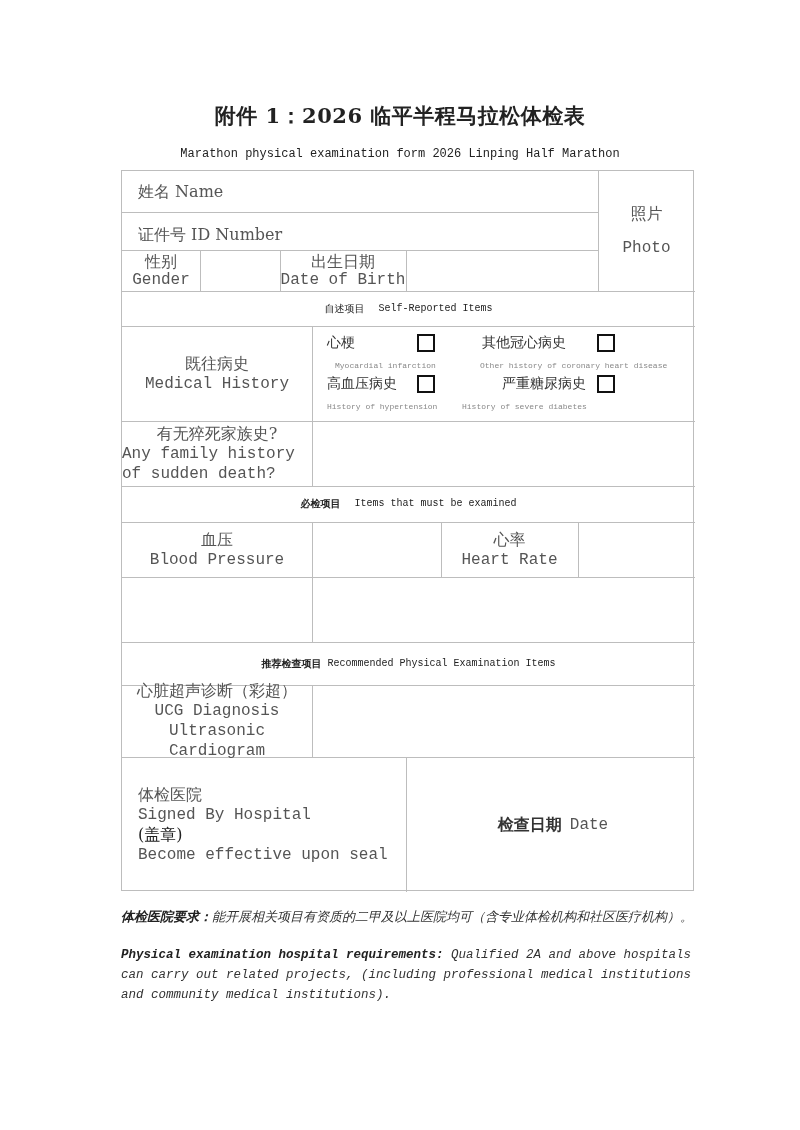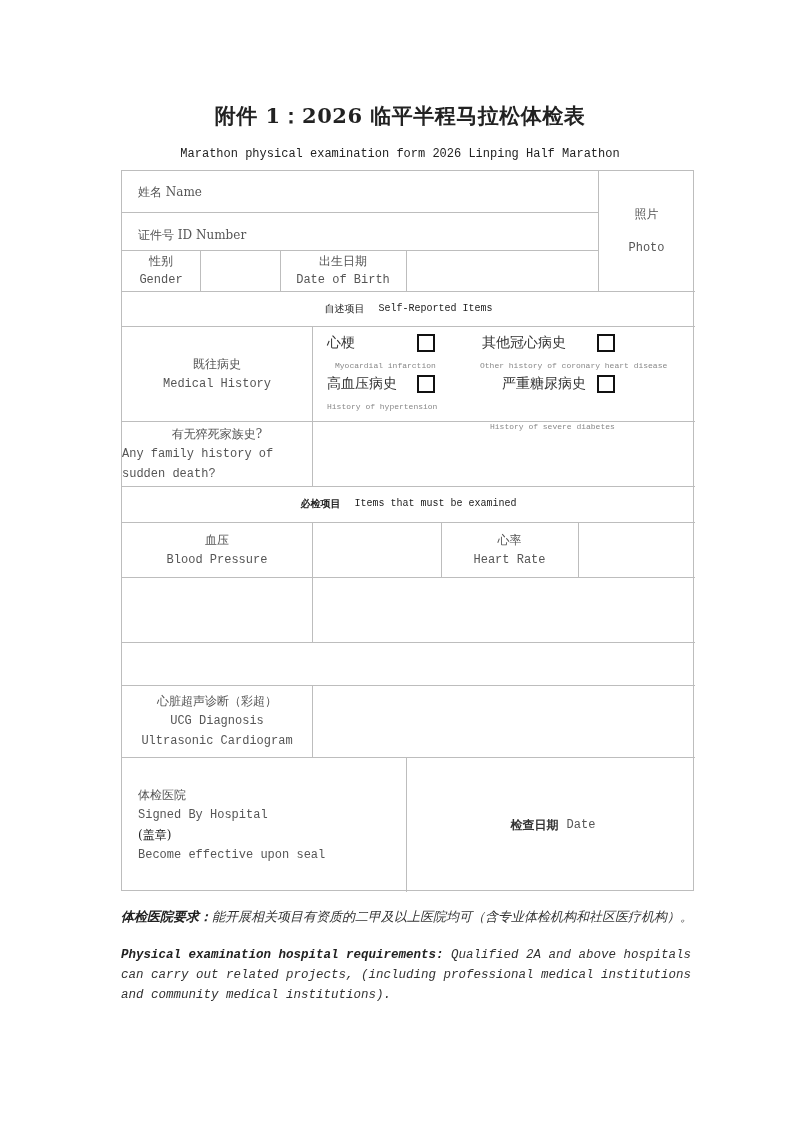--- a/index.html
+++ b/index.html
@@ -7,21 +7,21 @@
            font-family: "DejaVu Serif", "Liberation Serif", serif; color: #333; }
     .abs { position: absolute; }
     .title { left: 0; width: 800px; top: 102px; text-align: center; font-size: 21px; font-weight: bold; color: #222;
              font-family: "DejaVu Serif", serif; letter-spacing: 0.5px; }
     .subtitle { left: 0; width: 800px; top: 147px; text-align: center; font-size: 12px; color: #222;
                 font-family: "Liberation Mono", "DejaVu Sans Mono", monospace; }
     .frame { left: 121px; top: 170px; width: 573px; height: 721px; border: 1px solid #bdbdbd; box-sizing: border-box; }
     .hl { position: absolute; height: 0; border-top: 1px solid #bdbdbd; }
     .vl { position: absolute; width: 0; border-left: 1px solid #bdbdbd; }
     .cell { position: absolute; display: flex; flex-direction: column; justify-content: center; align-items: center;
-            text-align: center; font-size: 12px; color: #555; line-height: 20px; box-sizing: border-box; }
+            text-align: center; font-size: 16px; color: #555; line-height: 20px; box-sizing: border-box; }
     .mono { font-family: "Liberation Mono", "DejaVu Sans Mono", monospace; }
     .zh { font-family: "DejaVu Serif", serif; }
     .left { align-items: flex-start; text-align: left; }
     .section { font-size: 10px; color: #222; }
     .cb { position: absolute; width: 18px; height: 18px; border: 2px solid #111; box-sizing: border-box; background: #fff; }
     .tiny { font-size: 8px; color: #888; font-family: "Liberation Mono", monospace; white-space: nowrap; }
     .mh-zh { font-size: 14px; color: #333; white-space: nowrap; }
     .note { left: 121px; width: 575px; font-size: 12.5px; color: #333; line-height: 20px; font-style: italic; }
     .note b { color: #222; }
   </style>
@@ -98,21 +98,21 @@
   <div class="abs mh-zh zh" style="left:360px; top:163px;">其他冠心病史</div>
   <div class="cb" style="left:475px; top:163px;"></div>
   <div class="abs tiny" style="left:358px; top:190px;">Other history of coronary heart disease</div>
 
   <div class="abs mh-zh zh" style="left:205px; top:204px;">高血压病史</div>
   <div class="cb" style="left:295px; top:204px;"></div>
   <div class="abs tiny" style="left:205px; top:231px;">History of hypertension</div>
 
   <div class="abs mh-zh zh" style="left:360px; top:204px;margin-left:20px;">严重糖尿病史</div>
   <div class="cb" style="left:475px; top:204px;"></div>
-  <div class="abs tiny" style="left:368px; top:231px;margin-top:20px;">History of severe diabetes</div>
+  <div class="abs tiny" style="left:340px; top:231px;">History of severe diabetes</div>
 
   <div class="cell" style="left:0; top:250px; width:190px; height:65px; line-height:20px;">
     <span class="zh">有无猝死家族史?</span>
     <span class="mono" style="text-align:left; align-self:flex-start; width:190px;">Any family history of sudden death?</span>
   </div>
   <div class="cell" style="left:190px; top:250px; width:383px; height:65px;"></div>
 
   <div class="cell section" style="left:0; top:315px; width:573px; height:36px; flex-direction:row;">
     <span class="zh" style="font-weight:bold;">必检项目</span>
     <span style="display:inline-block; width:14px;"></span>
@@ -125,20 +125,25 @@
   </div>
   <div class="cell" style="left:190px; top:351px; width:129px; height:55px;"></div>
   <div class="cell" style="left:319px; top:351px; width:137px; height:55px;">
     <span class="zh">心率</span>
     <span class="mono">Heart Rate</span>
   </div>
   <div class="cell" style="left:456px; top:351px; width:117px; height:55px;"></div>
 
   <div class="cell" style="left:190px; top:406px; width:383px; height:65px;"></div>
 
+  <div class="cell section" style="left:0; top:471px; width:573px; height:43px; flex-direction:row;">
+    <span class="zh" style="font-weight:bold;">推荐检查项目</span>
+    <span style="display:inline-block; width:6px;"></span>
+    <span class="mono">Recommended Physical Examination Items</span>
+  </div>
 
   <div class="cell" style="left:0; top:514px; width:190px; height:72px;">
     <span class="zh">心脏超声诊断（彩超）</span>
     <span class="mono">UCG Diagnosis</span>
     <span class="mono">Ultrasonic Cardiogram</span>
   </div>
   <div class="cell" style="left:190px; top:514px; width:383px; height:72px;"></div>
 
   <div class="cell left" style="left:16px; top:586px; width:268px; height:135px;">
     <span class="zh">体检医院</span>

